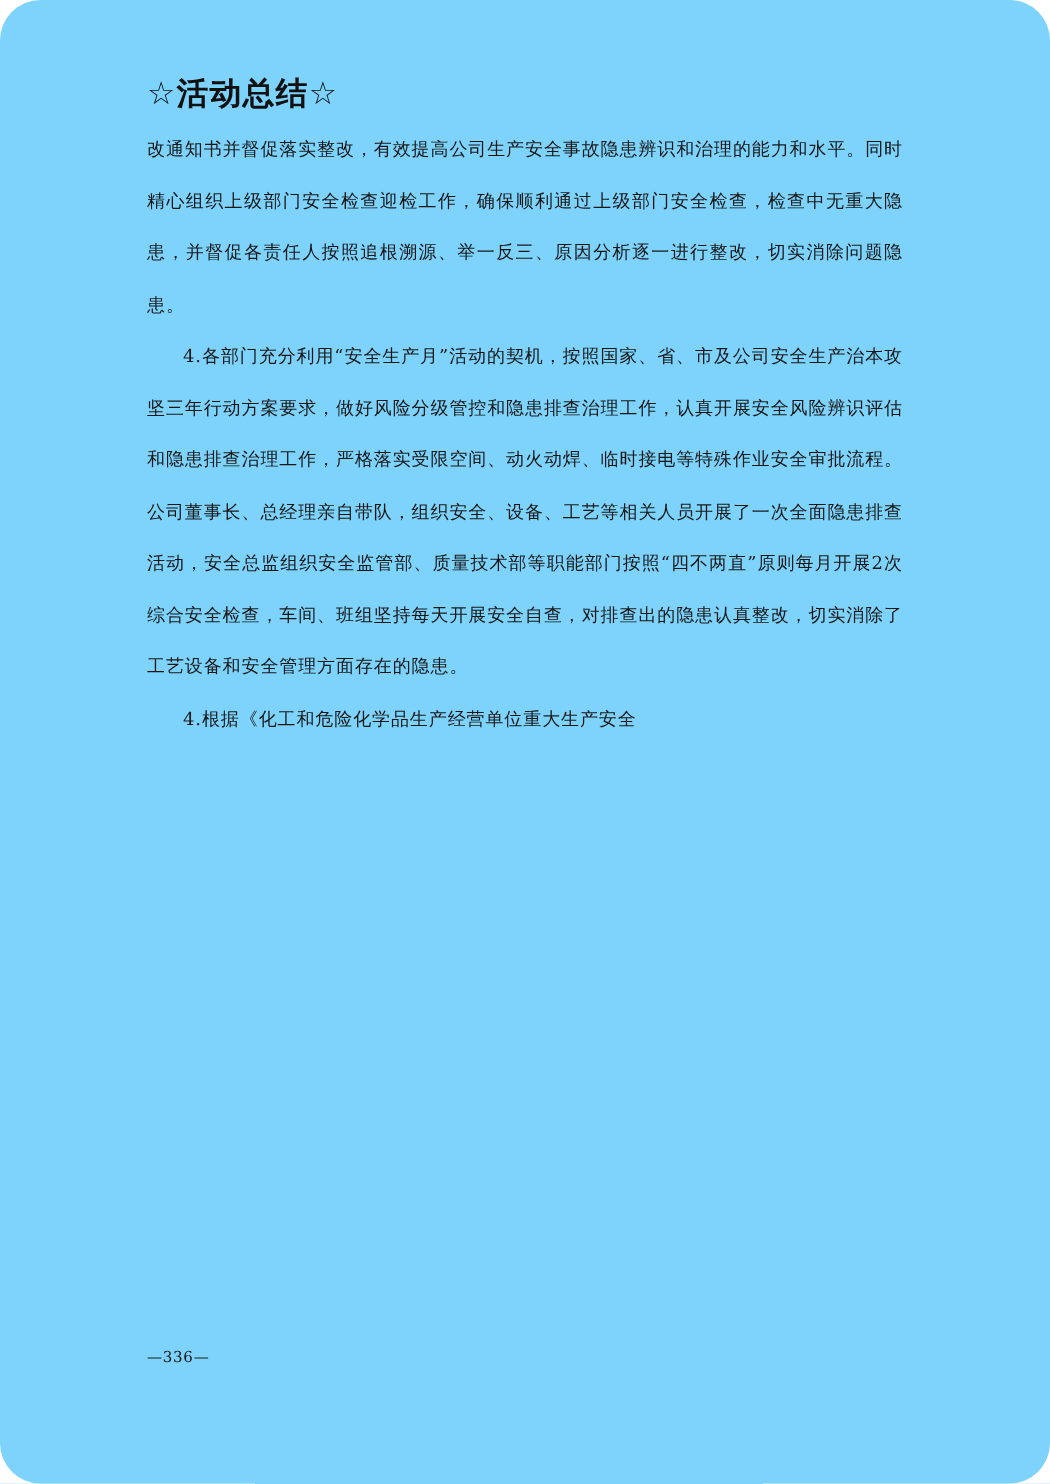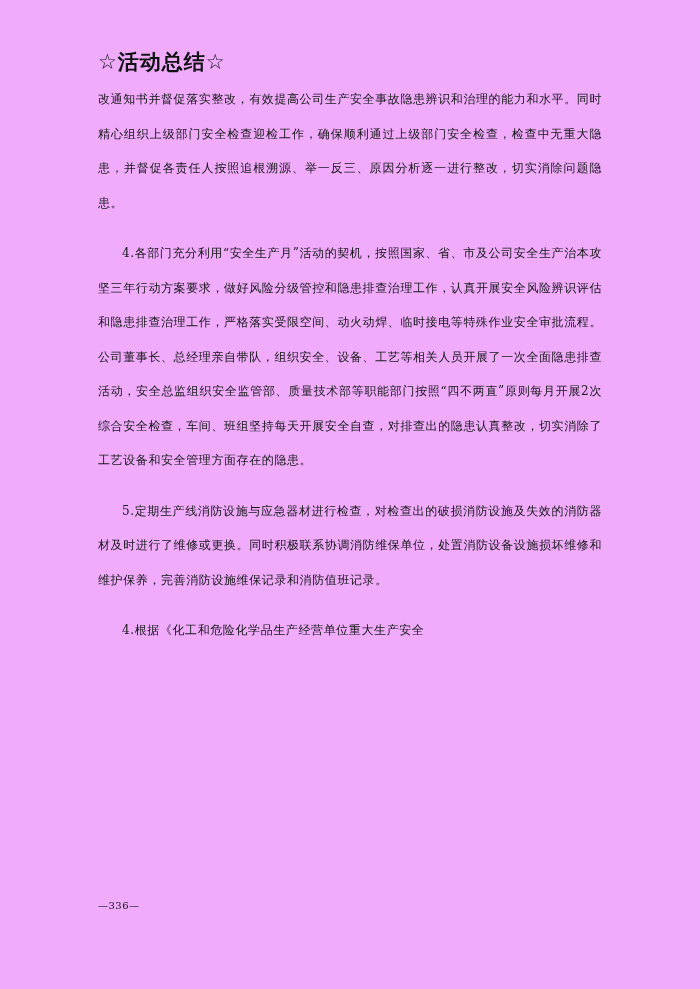--- a/index.html
+++ b/index.html
@@ -14,21 +14,22 @@
     color: #1a1a1a;
     position: relative;
     overflow: hidden;
   }
   .page {
     position: relative;
     width: 700px;
     height: 989px;
     box-sizing: border-box;
     padding: 0;
-    background: #f0abfc;
+    background: #7dd3fc;
+    border-radius: 27px;
   }
   .doc-header {
     position: absolute;
     top: 48px;
     left: 98px;
     font-size: 21px;
     font-weight: bold;
     letter-spacing: 1px;
     color: #111;
     font-family: "DejaVu Sans", "Liberation Sans", sans-serif;
@@ -45,21 +46,20 @@
     font-size: 12px;
     line-height: 34.5px;
     text-align: justify;
     text-justify: inter-ideograph;
     letter-spacing: 0.6px;
     color: #171717;
     font-family: "DejaVu Serif", "Liberation Serif", serif;
   }
   p.indent {
     text-indent: 2em;
-    margin-top: 16px;
   }
   .page-number {
     position: absolute;
     left: 98px;
     top: 900px;
     font-size: 10px;
     letter-spacing: 0.5px;
     color: #141414;
     font-family: "DejaVu Serif", "Liberation Serif", serif;
   }
@@ -67,19 +67,18 @@
 </head>
 <body>
 
 <div class="page">
 
   <div class="doc-header">☆活动总结☆</div>
 
   <div class="body-area">
     <p class="para">改通知书并督促落实整改，有效提高公司生产安全事故隐患辨识和治理的能力和水平。同时精心组织上级部门安全检查迎检工作，确保顺利通过上级部门安全检查，检查中无重大隐患，并督促各责任人按照追根溯源、举一反三、原因分析逐一进行整改，切实消除问题隐患。</p>
     <p class="para indent">4.各部门充分利用“安全生产月”活动的契机，按照国家、省、市及公司安全生产治本攻坚三年行动方案要求，做好风险分级管控和隐患排查治理工作，认真开展安全风险辨识评估和隐患排查治理工作，严格落实受限空间、动火动焊、临时接电等特殊作业安全审批流程。公司董事长、总经理亲自带队，组织安全、设备、工艺等相关人员开展了一次全面隐患排查活动，安全总监组织安全监管部、质量技术部等职能部门按照“四不两直”原则每月开展2次综合安全检查，车间、班组坚持每天开展安全自查，对排查出的隐患认真整改，切实消除了工艺设备和安全管理方面存在的隐患。</p>
-    <p class="para indent">5.定期生产线消防设施与应急器材进行检查，对检查出的破损消防设施及失效的消防器材及时进行了维修或更换。同时积极联系协调消防维保单位，处置消防设备设施损坏维修和维护保养，完善消防设施维保记录和消防值班记录。</p>
     <p class="para indent">4.根据《化工和危险化学品生产经营单位重大生产安全</p>
   </div>
 
   <div class="page-number">—336—</div>
 
 </div>
 
 </body></html>

